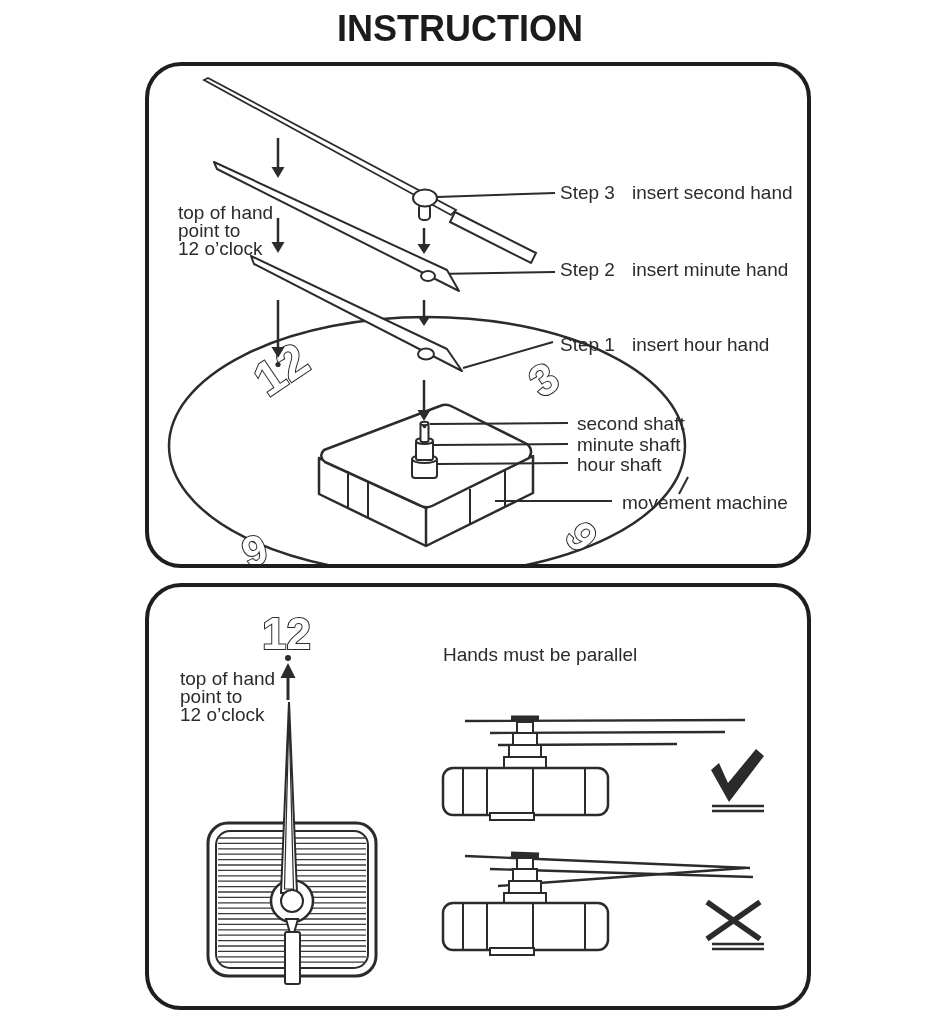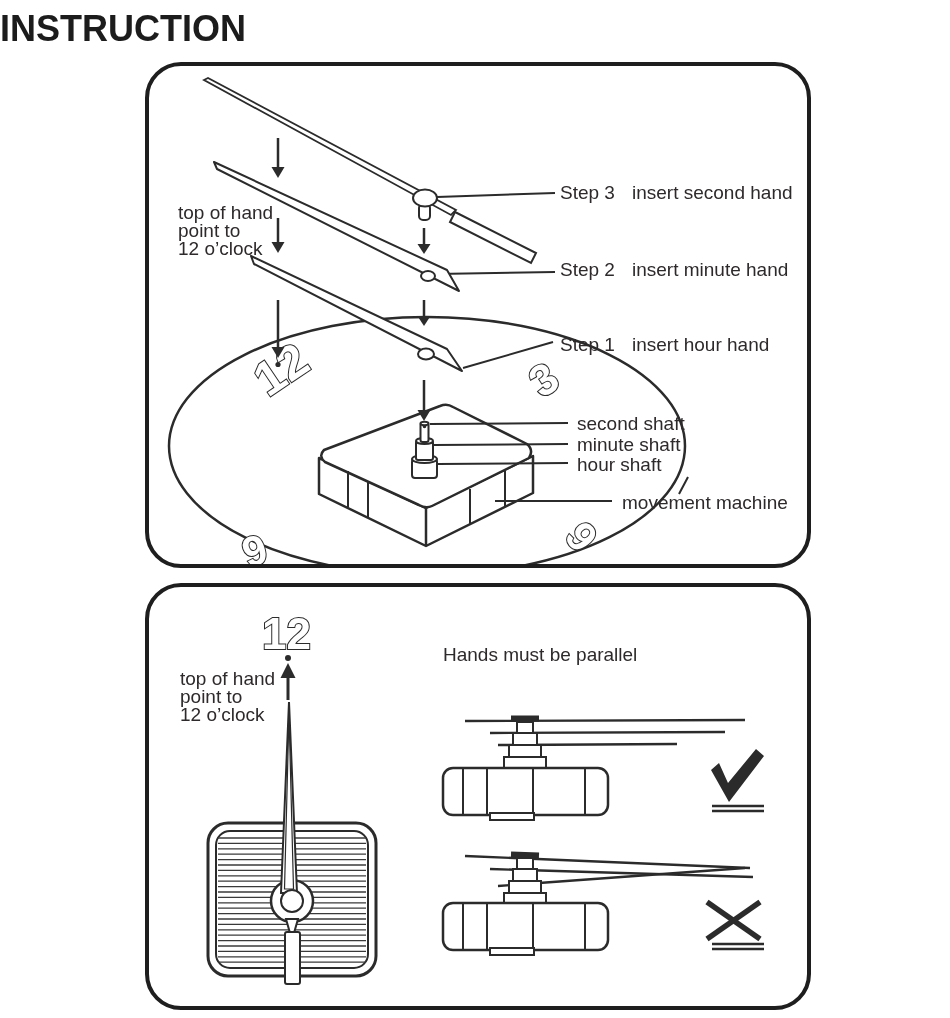--- a/index.html
+++ b/index.html
@@ -1,18 +1,18 @@
 <!DOCTYPE html>
 <html><head>
 <meta charset="utf-8">
 <style>
   html,body{margin:0;padding:0;background:#ffffff;}
   #canvas{position:relative;width:950px;height:1018px;background:#ffffff;overflow:hidden;
           font-family:"Liberation Sans",sans-serif;}
-  #page-title{position:absolute;left:0;top:8px;width:920px;
+  #page-title{position:absolute;left:0;top:8px;width:920px;text-align:center;
               font-size:36px;font-weight:bold;color:#1c1c1c;letter-spacing:0px;}
   svg{position:absolute;left:0;top:0;}
   .ink{stroke:#2b2b2b;fill:none;}
   .w2{stroke-width:2;}
   .w25{stroke-width:2.5;}
   .w3{stroke-width:3;}
   .fillw{fill:#ffffff;stroke:#2b2b2b;}
   .solid{fill:#2b2b2b;stroke:none;}
   text{font-family:"Liberation Sans",sans-serif;fill:#2e2a2b;}
   .lbl{font-size:19px;}

